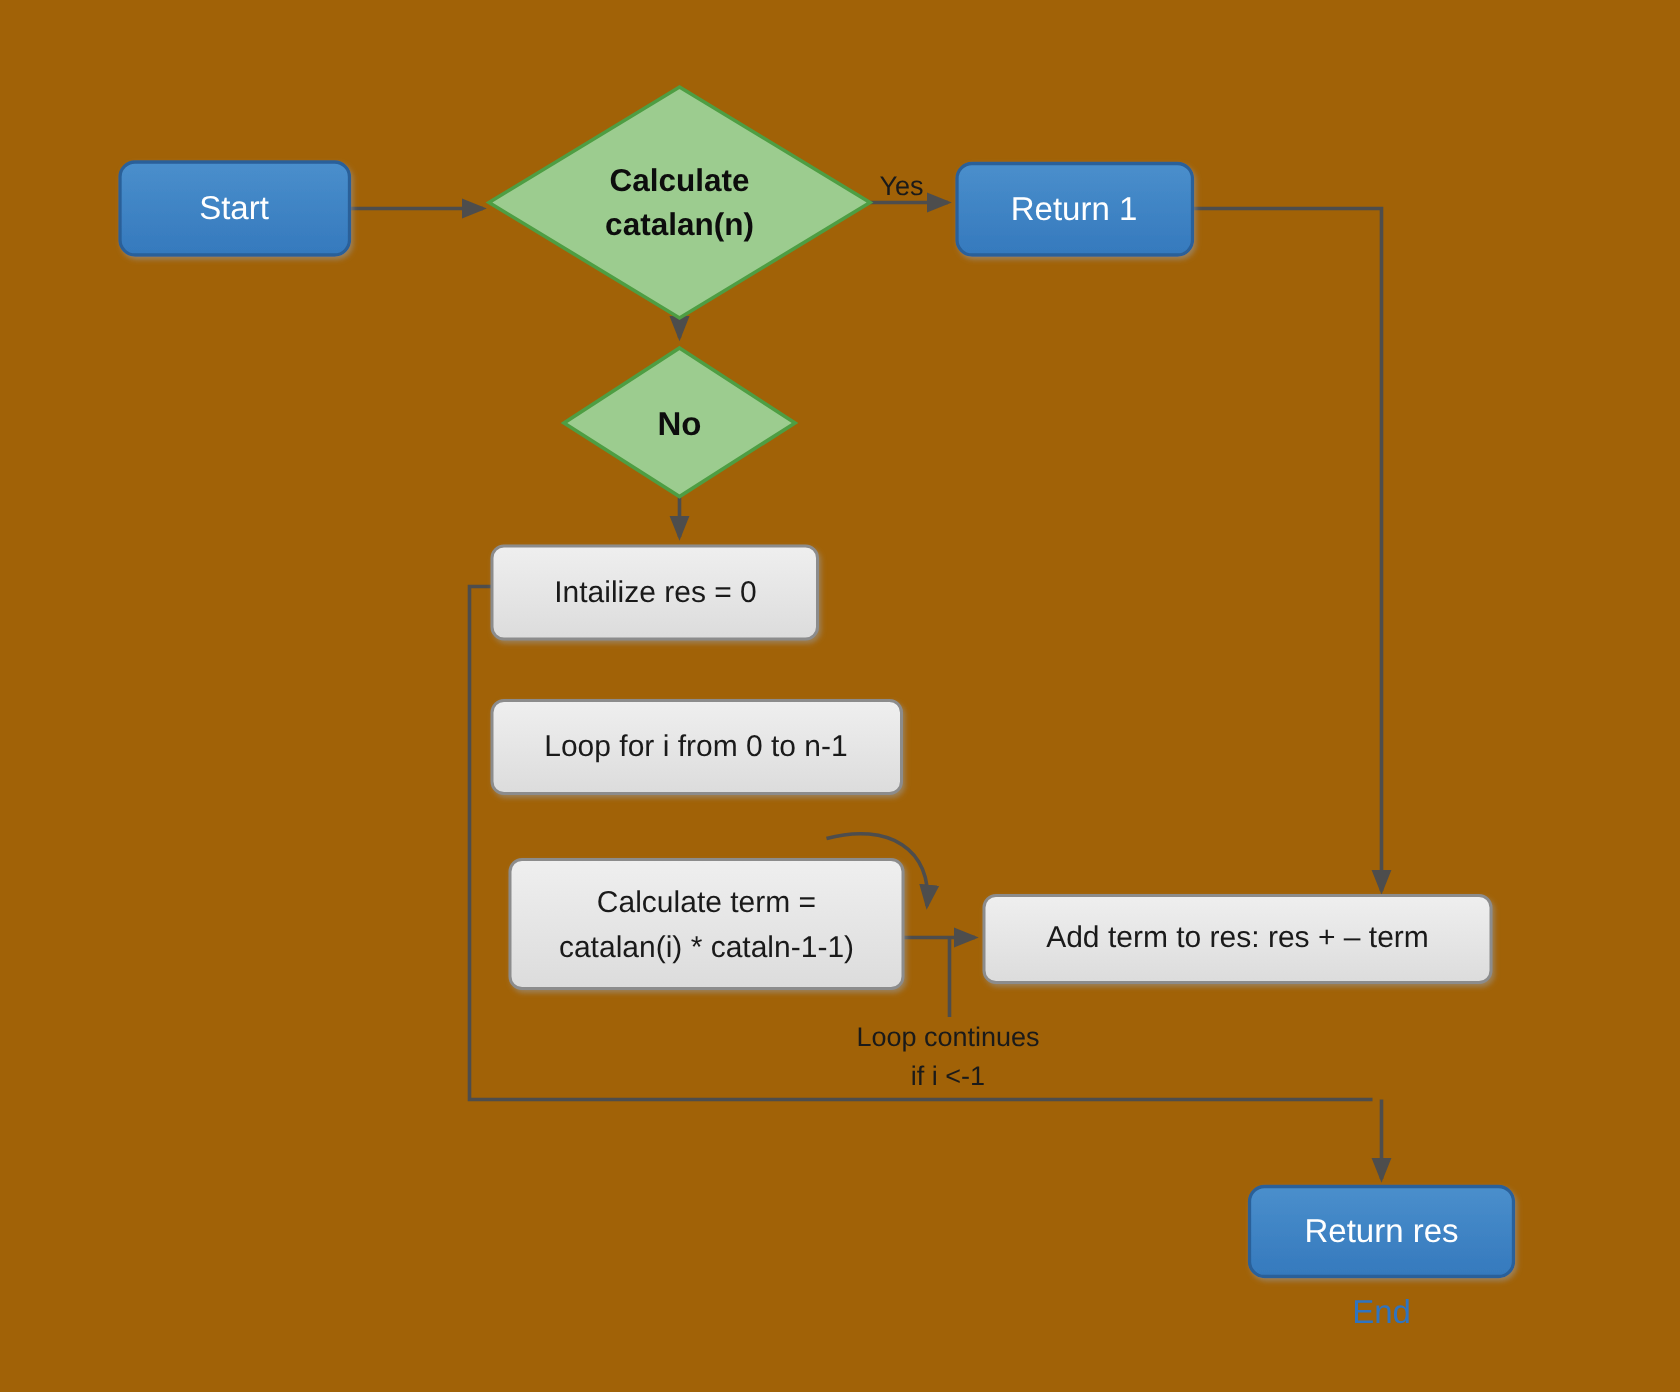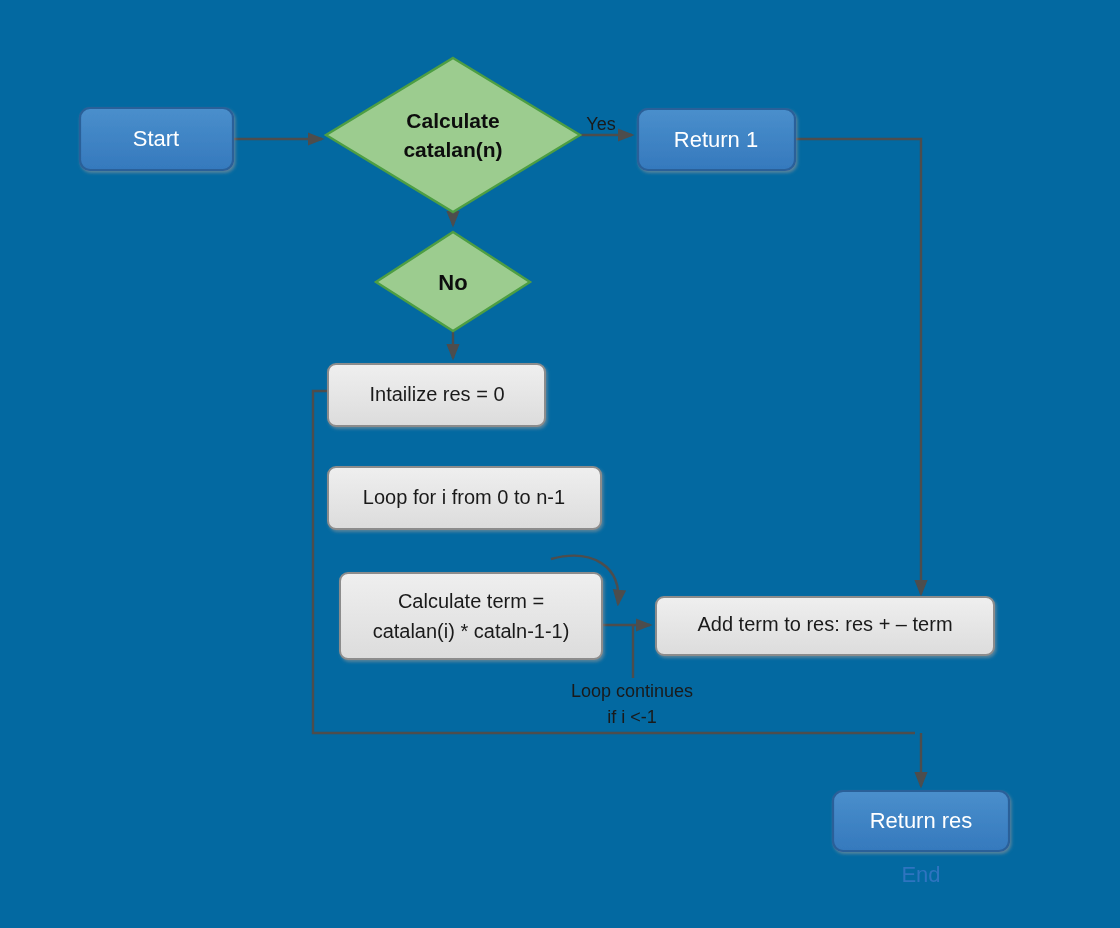--- a/index.html
+++ b/index.html
@@ -10,21 +10,21 @@
   body {
     width: 1120px;
     height: 928px;
     font-family: "Liberation Sans", sans-serif;
     overflow: hidden;
   }
   #canvas {
     position: relative;
     width: 1120px;
     height: 928px;
-    background: #0369a1;
+    background: #a16207;
   }
   svg.flow {
     position: absolute;
     top: 0;
     left: 0;
     width: 1120px;
     height: 928px;
   }
   .node-text {
     font-family: "Liberation Sans", sans-serif;

